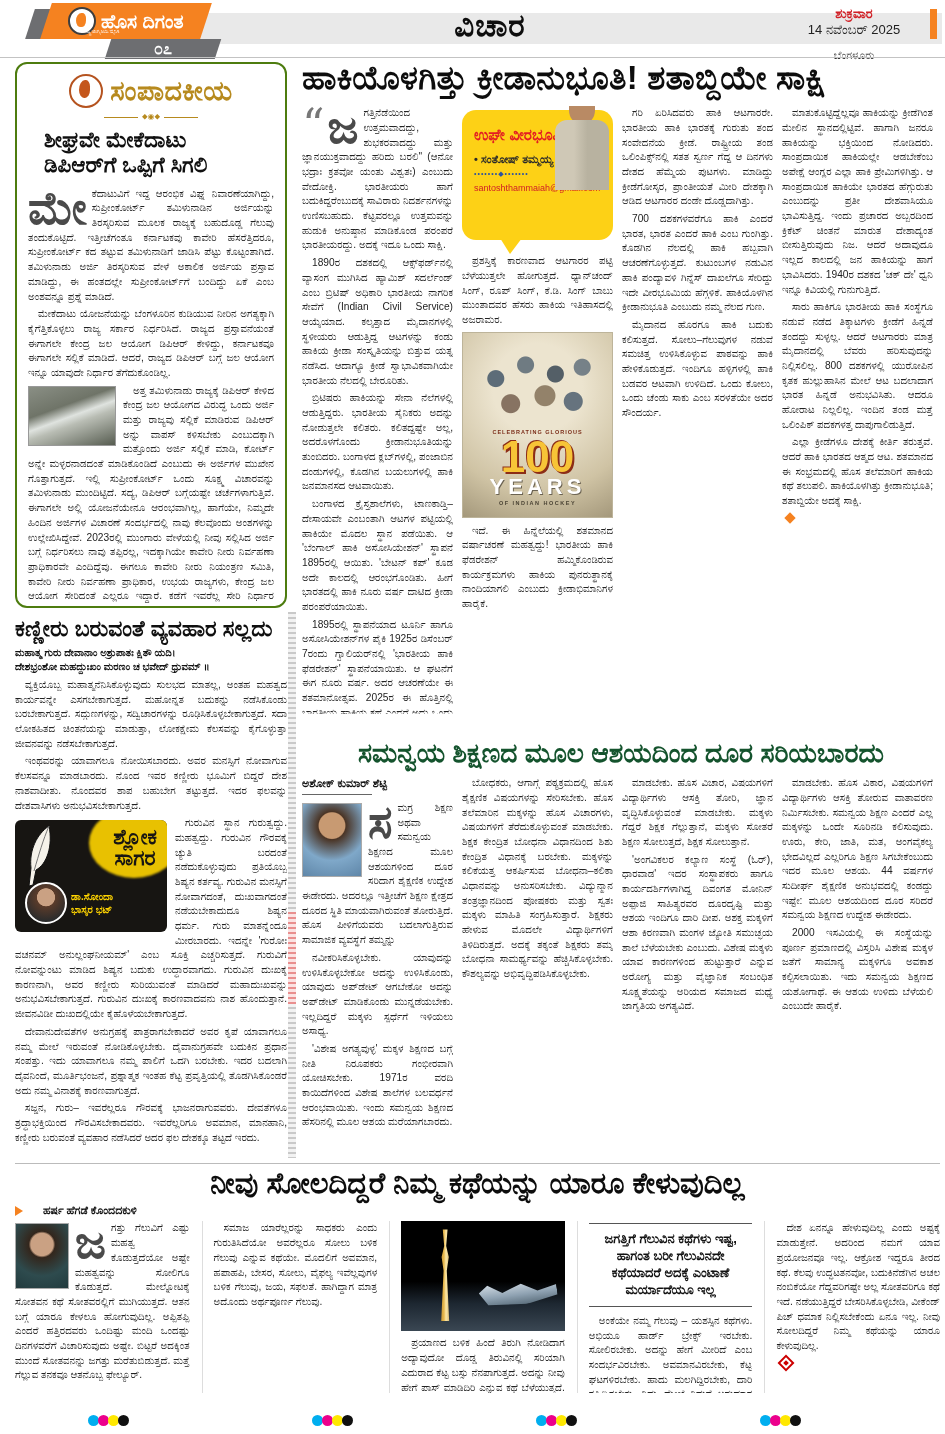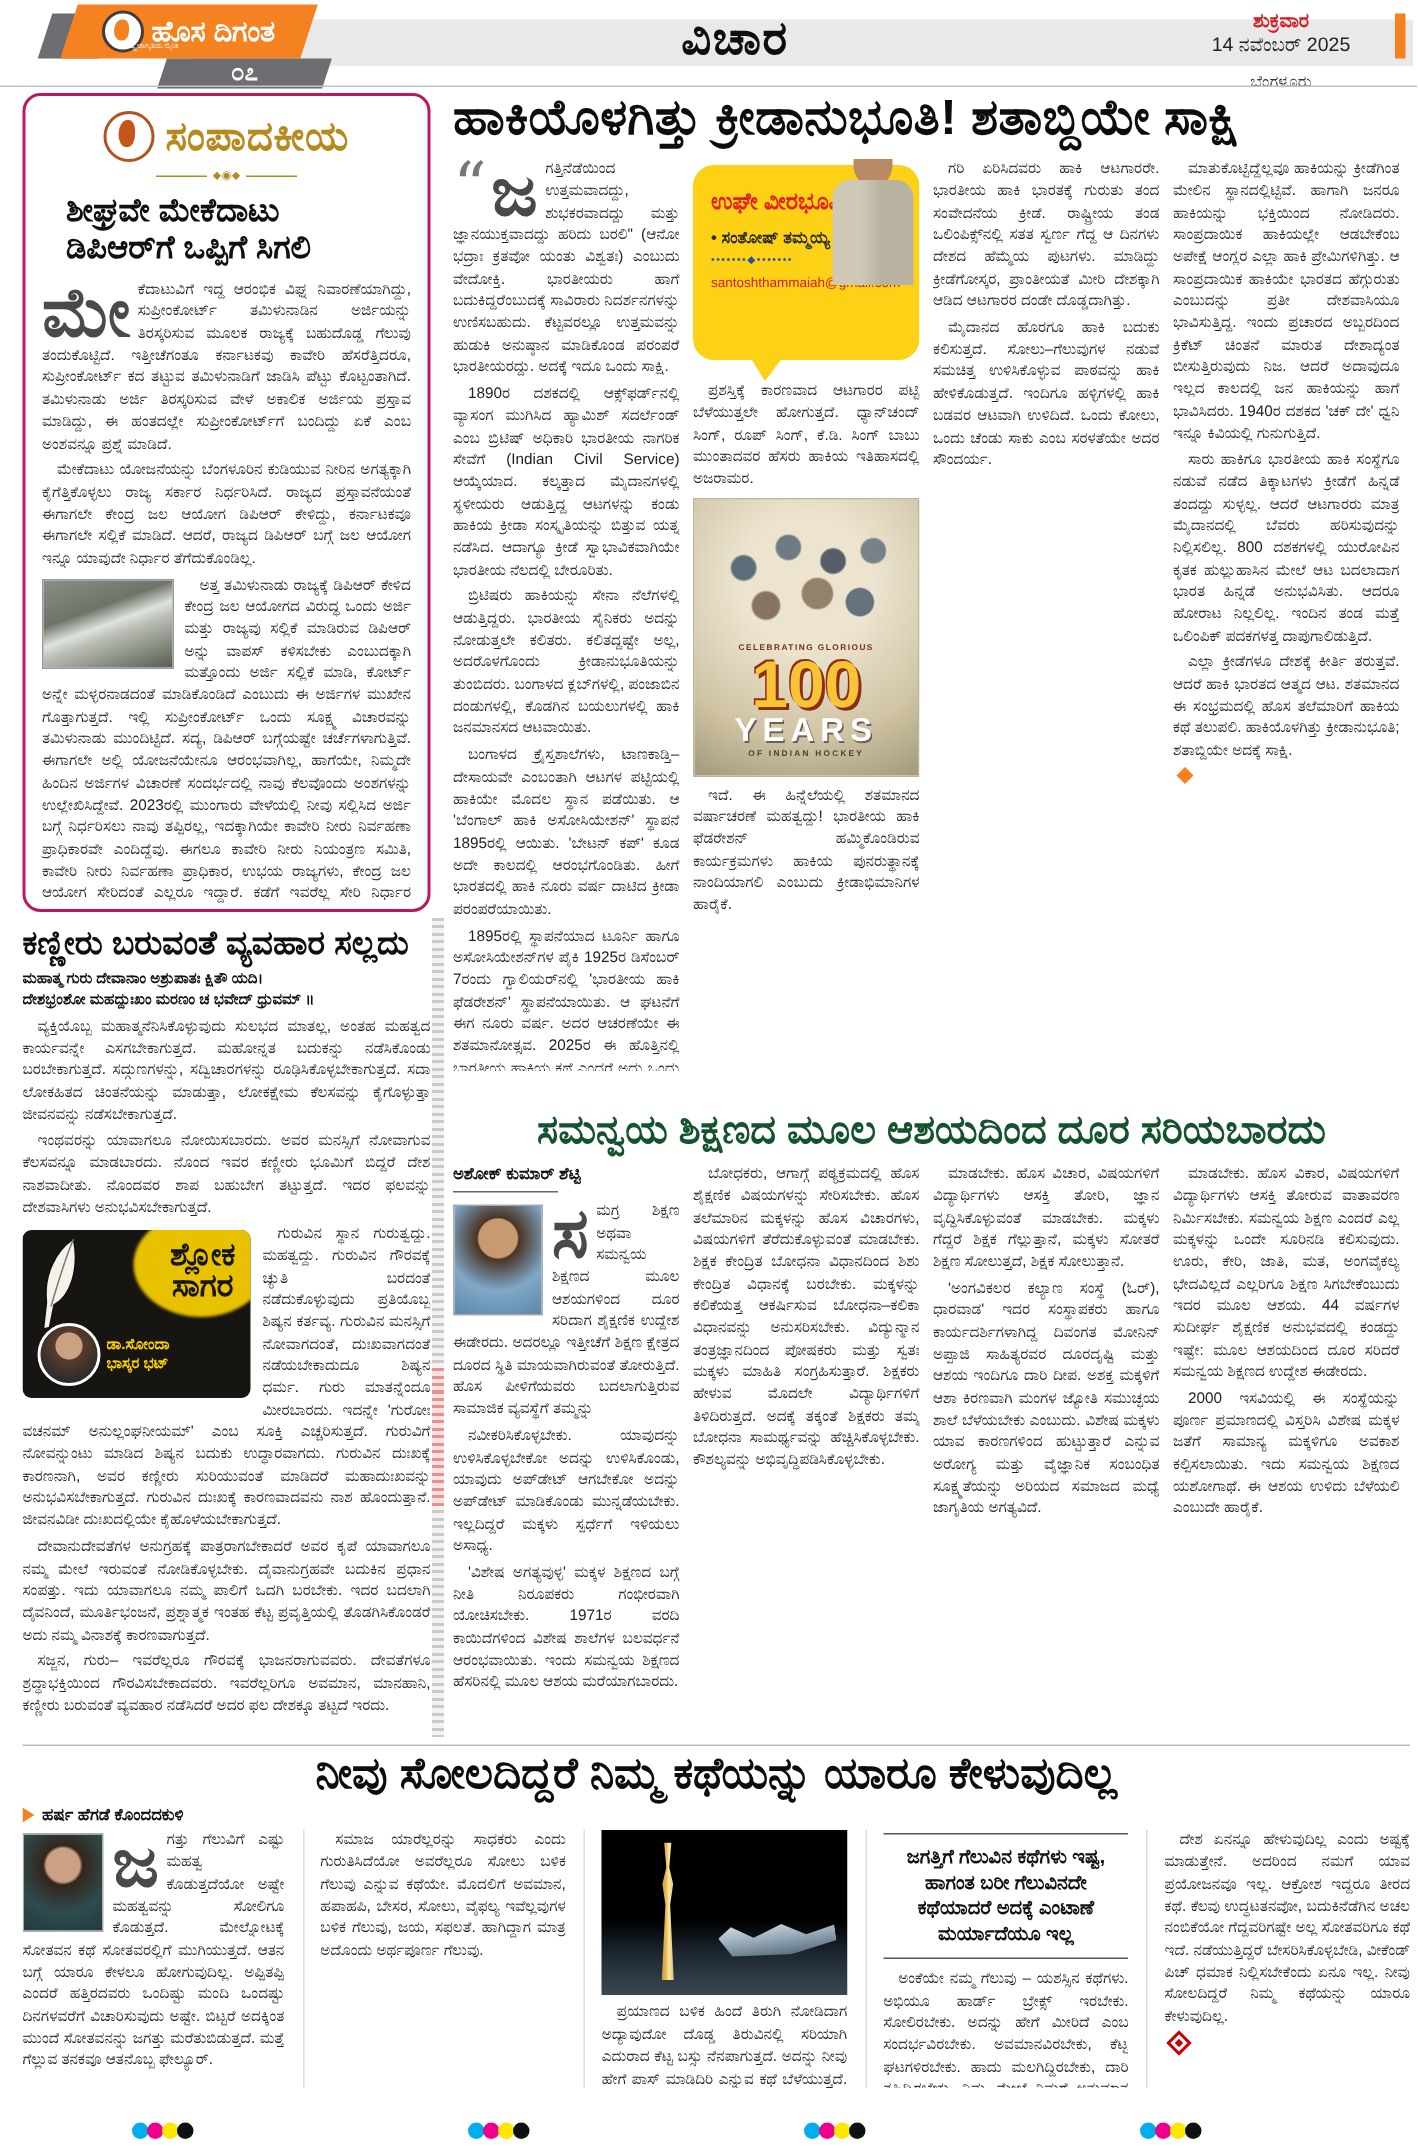--- a/index.html
+++ b/index.html
@@ -22,21 +22,21 @@
   .logo-gray{position:absolute;left:78px;top:36px;width:110px;height:20px;background:#6d6e71;transform:skew(-18deg);
         display:flex;align-items:center;justify-content:center;}
   .page-num{transform:skew(18deg);color:#fff;font-size:16px;font-weight:bold;line-height:1;}
   .datebox{position:absolute;right:16px;top:6px;width:150px;text-align:center;line-height:1.25;}
   .day{color:#d12026;font-weight:bold;font-size:13px;}
   .date{font-size:13px;color:#222;}
   .city{font-size:11px;color:#333;margin-top:10px;}
   .hdr-orangebar{position:absolute;right:8px;top:9px;width:7px;height:30px;background:#f58220;}
   .hdr-rule{position:absolute;left:0;right:0;top:57px;border-top:1px solid #c3c3c3;}
   
-  .editorial{position:absolute;left:15px;top:62px;width:272px;height:546px;border:2px solid #be185d;
+  .editorial{position:absolute;left:15px;top:62px;width:272px;height:546px;border:2px solid #4d7c0f;
         border-radius:12px;padding:8px 11px;box-sizing:border-box;overflow:hidden;}
   .ed-head{display:flex;align-items:center;justify-content:center;gap:7px;margin-top:2px;}
   .ed-emblem{width:30px;height:30px;border-radius:50%;border:2px solid #b5531f;position:relative;flex:0 0 auto;}
   .ed-emblem:after{content:"";position:absolute;left:8px;top:4px;width:11px;height:18px;background:#c4561b;border-radius:60% 40% 50% 50%;}
   .ed-title{font-size:27px;font-weight:bold;color:#b78a1e;letter-spacing:0.5px;}
   .ed-div{display:flex;align-items:center;justify-content:center;gap:4px;margin:4px 0 6px;color:#b78a1e;font-size:8px;}
   .ed-div:before,.ed-div:after{content:"";height:1px;width:34px;background:#b78a1e;}
   .ed-headline{font-size:21.5px;font-weight:bold;color:#101010;line-height:1.18;margin:2px 16px 8px;}
   .body-txt{font-size:10.2px;line-height:1.44;text-align:justify;}
   .body-txt p{margin:0 0 3px;text-indent:10px;}
@@ -104,21 +104,21 @@
   .art2 h2{font-size:26.5px;font-weight:bold;color:#14532d;text-align:center;margin:0 0 8px;line-height:1.1;}
   .art2 .col{width:151px;height:368px;overflow:hidden;}
   .byline{font-size:11px;font-weight:bold;color:#111;}
   .byline-rule{width:70px;border-top:1px solid #666;margin:2px 0 6px;}
   .portrait{float:left;width:58px;height:72px;margin:2px 6px 2px 0;border:1px solid #aaa;
         background:radial-gradient(circle at 50% 30%,#c89a72 22%,#4a3425 24%,#7fa8c9 60%,#5f86a8 100%);}
   
   .rule-full{position:absolute;left:15px;right:5px;top:1163px;border-top:1px solid #bbb;}
   .art3{position:absolute;left:15px;top:1168px;width:925px;height:232px;overflow:hidden;}
   .art3 h2{font-size:29px;font-weight:bold;color:#0d0d0d;text-align:center;margin:0 0 6px;line-height:1.05;}
-  .art3-byline{display:flex;align-items:center;gap:5px;margin:0 0 4px;}
+  .art3-byline{display:flex;align-items:center;gap:20px;margin:0 0 4px;font-family:Liberation Serif, serif;}
   .arrow{width:0;height:0;border-left:8px solid #f58220;border-top:5px solid transparent;border-bottom:5px solid transparent;}
   .art3 .cols{gap:12px;}
   .art3 .col{width:175px;height:172px;overflow:hidden;}
   .art3 .col + .col{border-left:1px solid #ddd;padding-left:11px;width:164px;}
   .portrait-sm{float:left;width:52px;height:64px;margin:2px 6px 2px 0;border:1px solid #aaa;
         background:radial-gradient(circle at 50% 32%,#caa183 22%,#33261c 26%,#2e4b4e 62%,#223b3e 100%);}
   .chess{width:100%;height:110px;margin-bottom:5px;position:relative;overflow:hidden;
         background:linear-gradient(180deg,#000 55%,#1d2731 75%,#3a4753 100%);}
   .chess .gold{position:absolute;left:34px;top:8px;width:20px;height:92px;
         background:linear-gradient(90deg,#8a5d12,#e7b84d 45%,#fce8a8 55%,#9c6d1a);
@@ -261,20 +261,21 @@
           <div class="hp-years">YEARS</div>
           <div class="hp-sub">OF INDIAN HOCKEY</div>
         </div>
         <div>
             <p>ಇದೆ. ಈ ಹಿನ್ನೆಲೆಯಲ್ಲಿ ಶತಮಾನದ ವರ್ಷಾಚರಣೆ ಮಹತ್ವದ್ದು! ಭಾರತೀಯ ಹಾಕಿ ಫೆಡರೇಶನ್ ಹಮ್ಮಿಕೊಂಡಿರುವ ಕಾರ್ಯಕ್ರಮಗಳು ಹಾಕಿಯ ಪುನರುತ್ಥಾನಕ್ಕೆ ನಾಂದಿಯಾಗಲಿ ಎಂಬುದು ಕ್ರೀಡಾಭಿಮಾನಿಗಳ ಹಾರೈಕೆ.</p>
           </div>
       </div>
       <div class="col body-txt">
         <div>
             <p>ಗರಿ ಏರಿಸಿದವರು ಹಾಕಿ ಆಟಗಾರರೇ. ಭಾರತೀಯ ಹಾಕಿ ಭಾರತಕ್ಕೆ ಗುರುತು ತಂದ ಸಂವೇದನೆಯ ಕ್ರೀಡೆ. ರಾಷ್ಟ್ರೀಯ ತಂಡ ಒಲಿಂಪಿಕ್ಸ್‌ನಲ್ಲಿ ಸತತ ಸ್ವರ್ಣ ಗೆದ್ದ ಆ ದಿನಗಳು ದೇಶದ ಹೆಮ್ಮೆಯ ಪುಟಗಳು. ಮಾಡಿದ್ದು ಕ್ರೀಡೆಗೋಸ್ಕರ, ಪ್ರಾಂತೀಯತೆ ಮೀರಿ ದೇಶಕ್ಕಾಗಿ ಆಡಿದ ಆಟಗಾರರ ದಂಡೇ ದೊಡ್ಡದಾಗಿತ್ತು.</p>
+            <p>700 ದಶಕಗಳವರೆಗೂ ಹಾಕಿ ಎಂದರೆ ಭಾರತ, ಭಾರತ ಎಂದರೆ ಹಾಕಿ ಎಂಬ ಗುಂಗಿತ್ತು. ಕೊಡಗಿನ ನೆಲದಲ್ಲಿ ಹಾಕಿ ಹಬ್ಬವಾಗಿ ಆಚರಣೆಗೊಳ್ಳುತ್ತದೆ. ಕುಟುಂಬಗಳ ನಡುವಿನ ಹಾಕಿ ಪಂದ್ಯಾವಳಿ ಗಿನ್ನೆಸ್ ದಾಖಲೆಗೂ ಸೇರಿದ್ದು ಇದೇ ವೀರಭೂಮಿಯ ಹೆಗ್ಗಳಿಕೆ. ಹಾಕಿಯೊಳಗಿನ ಕ್ರೀಡಾನುಭೂತಿ ಎಂಬುದು ನಮ್ಮ ನೆಲದ ಗುಣ.</p>
             <p>ಮೈದಾನದ ಹೊರಗೂ ಹಾಕಿ ಬದುಕು ಕಲಿಸುತ್ತದೆ. ಸೋಲು–ಗೆಲುವುಗಳ ನಡುವೆ ಸಮಚಿತ್ತ ಉಳಿಸಿಕೊಳ್ಳುವ ಪಾಠವನ್ನು ಹಾಕಿ ಹೇಳಿಕೊಡುತ್ತದೆ. ಇಂದಿಗೂ ಹಳ್ಳಿಗಳಲ್ಲಿ ಹಾಕಿ ಬಡವರ ಆಟವಾಗಿ ಉಳಿದಿದೆ. ಒಂದು ಕೋಲು, ಒಂದು ಚೆಂಡು ಸಾಕು ಎಂಬ ಸರಳತೆಯೇ ಅದರ ಸೌಂದರ್ಯ.</p>
           </div>
       </div>
       <div class="col body-txt">
         <div>
             <p>ಮಾತುಕೊಟ್ಟಿದ್ದೆಲ್ಲವೂ ಹಾಕಿಯನ್ನು ಕ್ರೀಡೆಗಿಂತ ಮೇಲಿನ ಸ್ಥಾನದಲ್ಲಿಟ್ಟಿವೆ. ಹಾಗಾಗಿ ಜನರೂ ಹಾಕಿಯನ್ನು ಭಕ್ತಿಯಿಂದ ನೋಡಿದರು. ಸಾಂಪ್ರದಾಯಿಕ ಹಾಕಿಯಲ್ಲೇ ಆಡಬೇಕೆಂಬ ಅಪೇಕ್ಷೆ ಆಂಗ್ಲರ ಎಲ್ಲಾ ಹಾಕಿ ಪ್ರೇಮಿಗಳಿಗಿತ್ತು. ಆ ಸಾಂಪ್ರದಾಯಿಕ ಹಾಕಿಯೇ ಭಾರತದ ಹೆಗ್ಗುರುತು ಎಂಬುದನ್ನು ಪ್ರತೀ ದೇಶವಾಸಿಯೂ ಭಾವಿಸುತ್ತಿದ್ದ. ಇಂದು ಪ್ರಚಾರದ ಅಬ್ಬರದಿಂದ ಕ್ರಿಕೆಟ್ ಚಿಂತನೆ ಮಾರುತ ದೇಶಾದ್ಯಂತ ಬೀಸುತ್ತಿರುವುದು ನಿಜ. ಆದರೆ ಅದಾವುದೂ ಇಲ್ಲದ ಕಾಲದಲ್ಲಿ ಜನ ಹಾಕಿಯನ್ನು ಹಾಗೆ ಭಾವಿಸಿದರು. 1940ರ ದಶಕದ 'ಚಕ್ ದೇ' ಧ್ವನಿ ಇನ್ನೂ ಕಿವಿಯಲ್ಲಿ ಗುನುಗುತ್ತಿದೆ.</p>
             <p>ಸಾರು ಹಾಕಿಗೂ ಭಾರತೀಯ ಹಾಕಿ ಸಂಸ್ಥೆಗೂ ನಡುವೆ ನಡೆದ ತಿಕ್ಕಾಟಗಳು ಕ್ರೀಡೆಗೆ ಹಿನ್ನಡೆ ತಂದದ್ದು ಸುಳ್ಳಲ್ಲ. ಆದರೆ ಆಟಗಾರರು ಮಾತ್ರ ಮೈದಾನದಲ್ಲಿ ಬೆವರು ಹರಿಸುವುದನ್ನು ನಿಲ್ಲಿಸಲಿಲ್ಲ. 800 ದಶಕಗಳಲ್ಲಿ ಯುರೋಪಿನ ಕೃತಕ ಹುಲ್ಲುಹಾಸಿನ ಮೇಲೆ ಆಟ ಬದಲಾದಾಗ ಭಾರತ ಹಿನ್ನಡೆ ಅನುಭವಿಸಿತು. ಆದರೂ ಹೋರಾಟ ನಿಲ್ಲಲಿಲ್ಲ. ಇಂದಿನ ತಂಡ ಮತ್ತೆ ಒಲಿಂಪಿಕ್ ಪದಕಗಳತ್ತ ದಾಪುಗಾಲಿಡುತ್ತಿದೆ.</p>
             <p>ಎಲ್ಲಾ ಕ್ರೀಡೆಗಳೂ ದೇಶಕ್ಕೆ ಕೀರ್ತಿ ತರುತ್ತವೆ. ಆದರೆ ಹಾಕಿ ಭಾರತದ ಆತ್ಮದ ಆಟ. ಶತಮಾನದ ಈ ಸಂಭ್ರಮದಲ್ಲಿ ಹೊಸ ತಲೆಮಾರಿಗೆ ಹಾಕಿಯ ಕಥೆ ತಲುಪಲಿ. ಹಾಕಿಯೊಳಗಿತ್ತು ಕ್ರೀಡಾನುಭೂತಿ; ಶತಾಬ್ದಿಯೇ ಅದಕ್ಕೆ ಸಾಕ್ಷಿ.</p>
           </div>
         <span class="end-diamond"></span>

